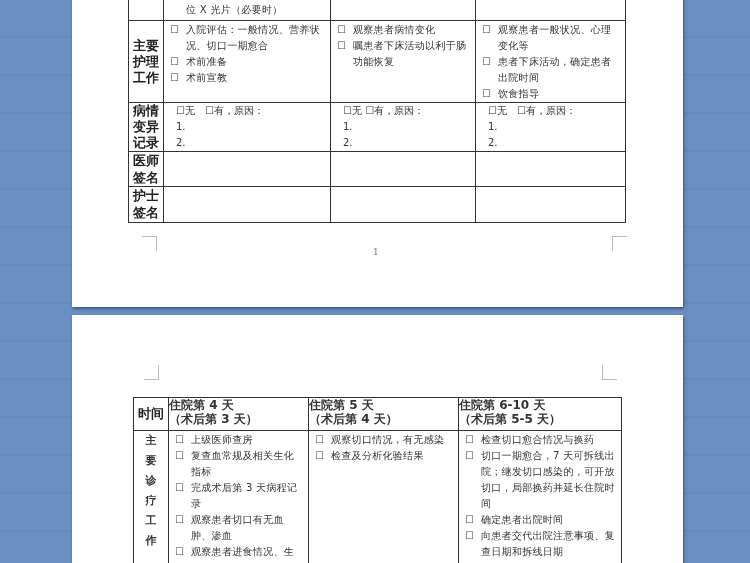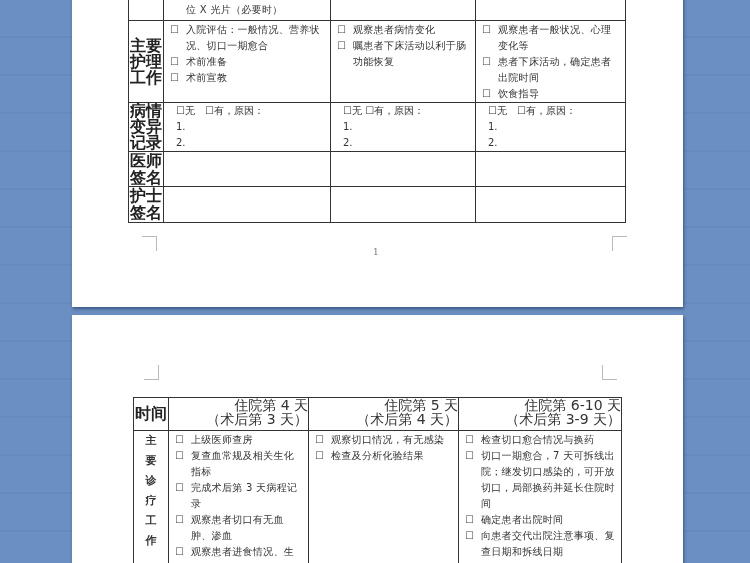--- a/index.html
+++ b/index.html
@@ -16,28 +16,28 @@
   }
   #page1 { top:-10px; height:317px; }
   #page2 { top:315px; height:260px; }
   table.grid {
     position:absolute; border-collapse:collapse; table-layout:fixed;
     font-size:10px; line-height:16px; color:#333;
   }
   table.grid td { border:1px solid #333; vertical-align:top; padding:0; }
   #page1 table.grid { left:56px; top:0px; width:497px; }
   #page2 table.grid { left:61px; top:82px; width:488px; border:1.5px solid #555; }
-  .rowhead { text-align:center; font-weight:bold; color:#222; font-size:16px; }
+  .rowhead { text-align:center; font-weight:bold; color:#222; font-size:13px; }
   .item { display:flex; padding-left:6px; padding-right:4px; }
   .box { width:16px; flex:0 0 16px; font-size:10px; color:#444; }
   .txt { flex:1; letter-spacing:0.3px; }
   .line { padding-left:5px;margin-left:7px; }
   .corner { position:absolute; width:14px; height:14px; border-color:#bbb; border-style:solid; border-width:0; }
   .pagenum { position:absolute; left:301px; top:257px; font-size:9px; color:#777; font-family:"DejaVu Serif", serif; }
-  .hdr { text-align:right; font-weight:normal; font-size:14px; line-height:14px; padding:2px 0; }
+  .hdr { text-align:left; font-weight:bold; font-size:12px; line-height:14px; padding:2px 0; }
   .vert { text-align:center; font-weight:bold; font-size:11px; line-height:20px; padding-top:28px; }
 </style>
 </head>
 <body>
 
 <div class="page" id="page1">
   <table class="grid" style="top:-10px;">
     <colgroup>
       <col style="width:35px">
         <col style="width:167px">
@@ -170,21 +170,21 @@
       <td class="hdr">
         <div>住院第 4 天</div>
         <div>（术后第 3 天）</div>
       </td>
       <td class="hdr">
         <div>住院第 5 天</div>
         <div>（术后第 4 天）</div>
       </td>
       <td class="hdr">
         <div>住院第 6-10 天</div>
-        <div>（术后第 3-9 天）</div>
+        <div>（术后第 5-5 天）</div>
       </td>
     </tr>
     <tr style="height:200px;">
       <td class="vert">
         <div>主</div>
         <div>要</div>
         <div>诊</div>
         <div>疗</div>
         <div>工</div>
         <div>作</div>

